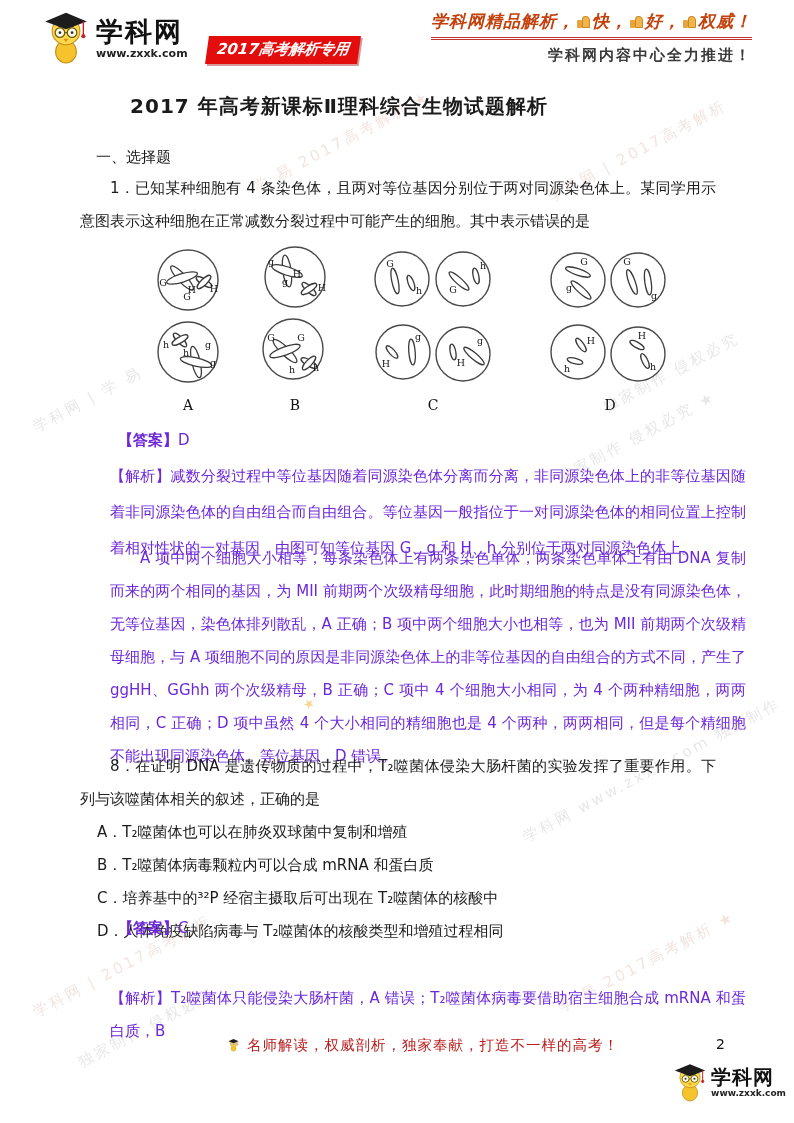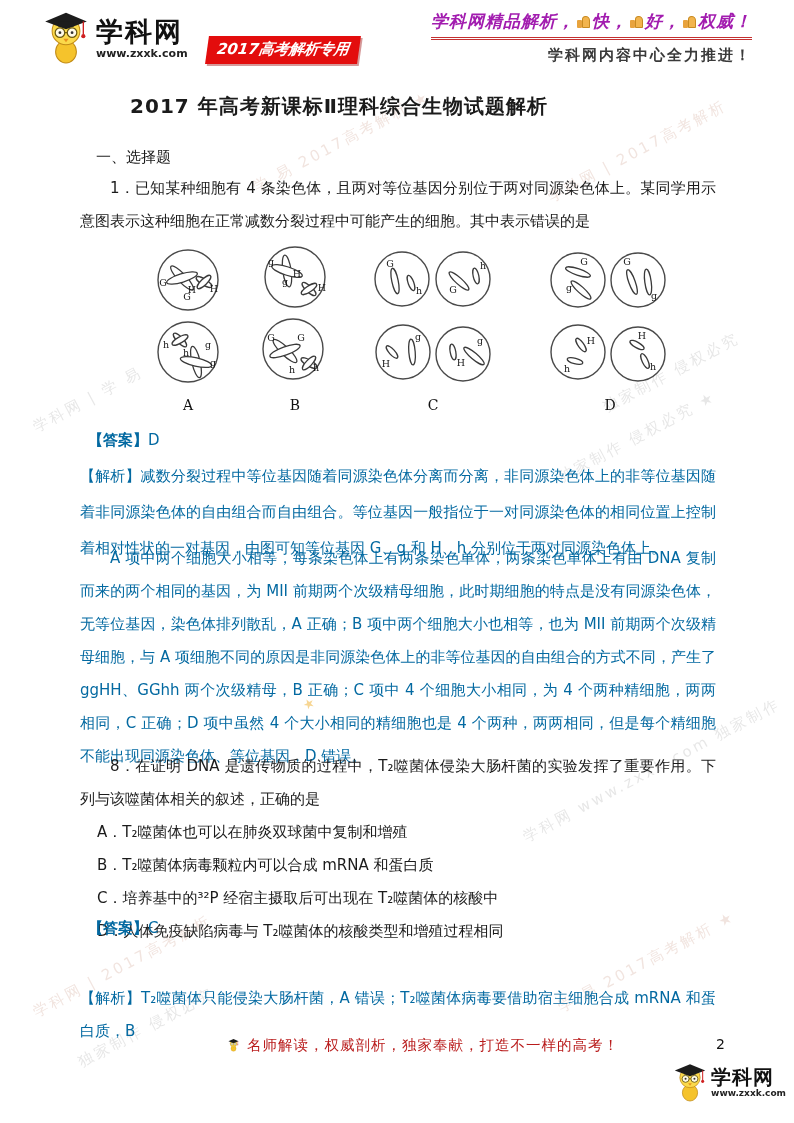--- a/index.html
+++ b/index.html
@@ -29,38 +29,38 @@
   .header{position:absolute;left:0;top:0;width:794px;height:86px;z-index:3;}
   .logo{position:absolute;left:40px;top:8px;display:flex;align-items:flex-start;}
   .logo svg{width:52px;height:58px;}
   .logo-texts{margin-left:4px;margin-top:10px;line-height:1;}
   .logo-name{font-size:27px;font-weight:bold;color:#111;letter-spacing:2px;}
   .logo-url{font-size:11px;color:#222;font-weight:bold;margin-top:3px;}
   .badge{position:absolute;left:207px;top:36px;background:#e30d0d;color:#fff;
          font-size:15px;font-weight:bold;font-style:italic;padding:4px 10px 5px 10px;
          transform:skewX(-8deg);box-shadow:2px 2px 0 rgba(150,0,0,.4);}
   .slogan{position:absolute;right:42px;top:10px;text-align:right;}
-  .slogan-main{display:inline-block;color:#a21caf;font-weight:bold;font-style:italic;
+  .slogan-main{display:inline-block;color:#c2410c;font-weight:bold;font-style:italic;
                font-size:17px;border-bottom:3px double #c43030;padding-bottom:4px;
                letter-spacing:1px;}
   .slogan-sub{margin-top:6px;color:#3a3a3a;font-size:15px;font-weight:bold;letter-spacing:2px;}
   .thumb{display:inline-block;width:13px;height:13px;margin:0 2px;position:relative;top:1px;}
   .thumb::before{content:"";position:absolute;left:0;bottom:0;width:5px;height:8px;
                  background:#e8a33d;border-radius:1px;}
   .thumb::after{content:"";position:absolute;left:5px;bottom:0;width:8px;height:12px;
                 background:#f2b44d;border-radius:4px 5px 1px 1px;border:1px solid #c88a20;
                 box-sizing:border-box;}
   
   .title{position:absolute;left:0;top:93px;width:678px;text-align:center;z-index:2;
          font-size:20px;font-weight:bold;letter-spacing:1px;}
   .section{position:absolute;left:96px;top:148px;font-size:15px;z-index:2;}
   .para{position:absolute;left:80px;width:636px;text-align:justify;font-size:15px;
         line-height:33px;z-index:2;}
   .indent{text-indent:2em;}
-  .red{color:#0369a1;}
+  .red{color:#6d28d9;margin-left:30px;}
   .q1-text{top:172px;}
   .ans1{top:424px;left:88px;width:300px;}
   .ans-label{font-weight:bold;}
   .analysis1{top:458px;line-height:36px;}
   .analysis1b{top:542px;line-height:33px;}
   .q2-text{top:750px;}
   .option{position:absolute;left:97px;width:620px;font-size:15px;z-index:2;}
   .opt-a{top:823px;}.opt-b{top:856px;}.opt-c{top:889px;}.opt-d{top:922px;}
   .ans2{top:912px;left:88px;width:300px;}
   .analysis2{top:982px;line-height:33px;}

